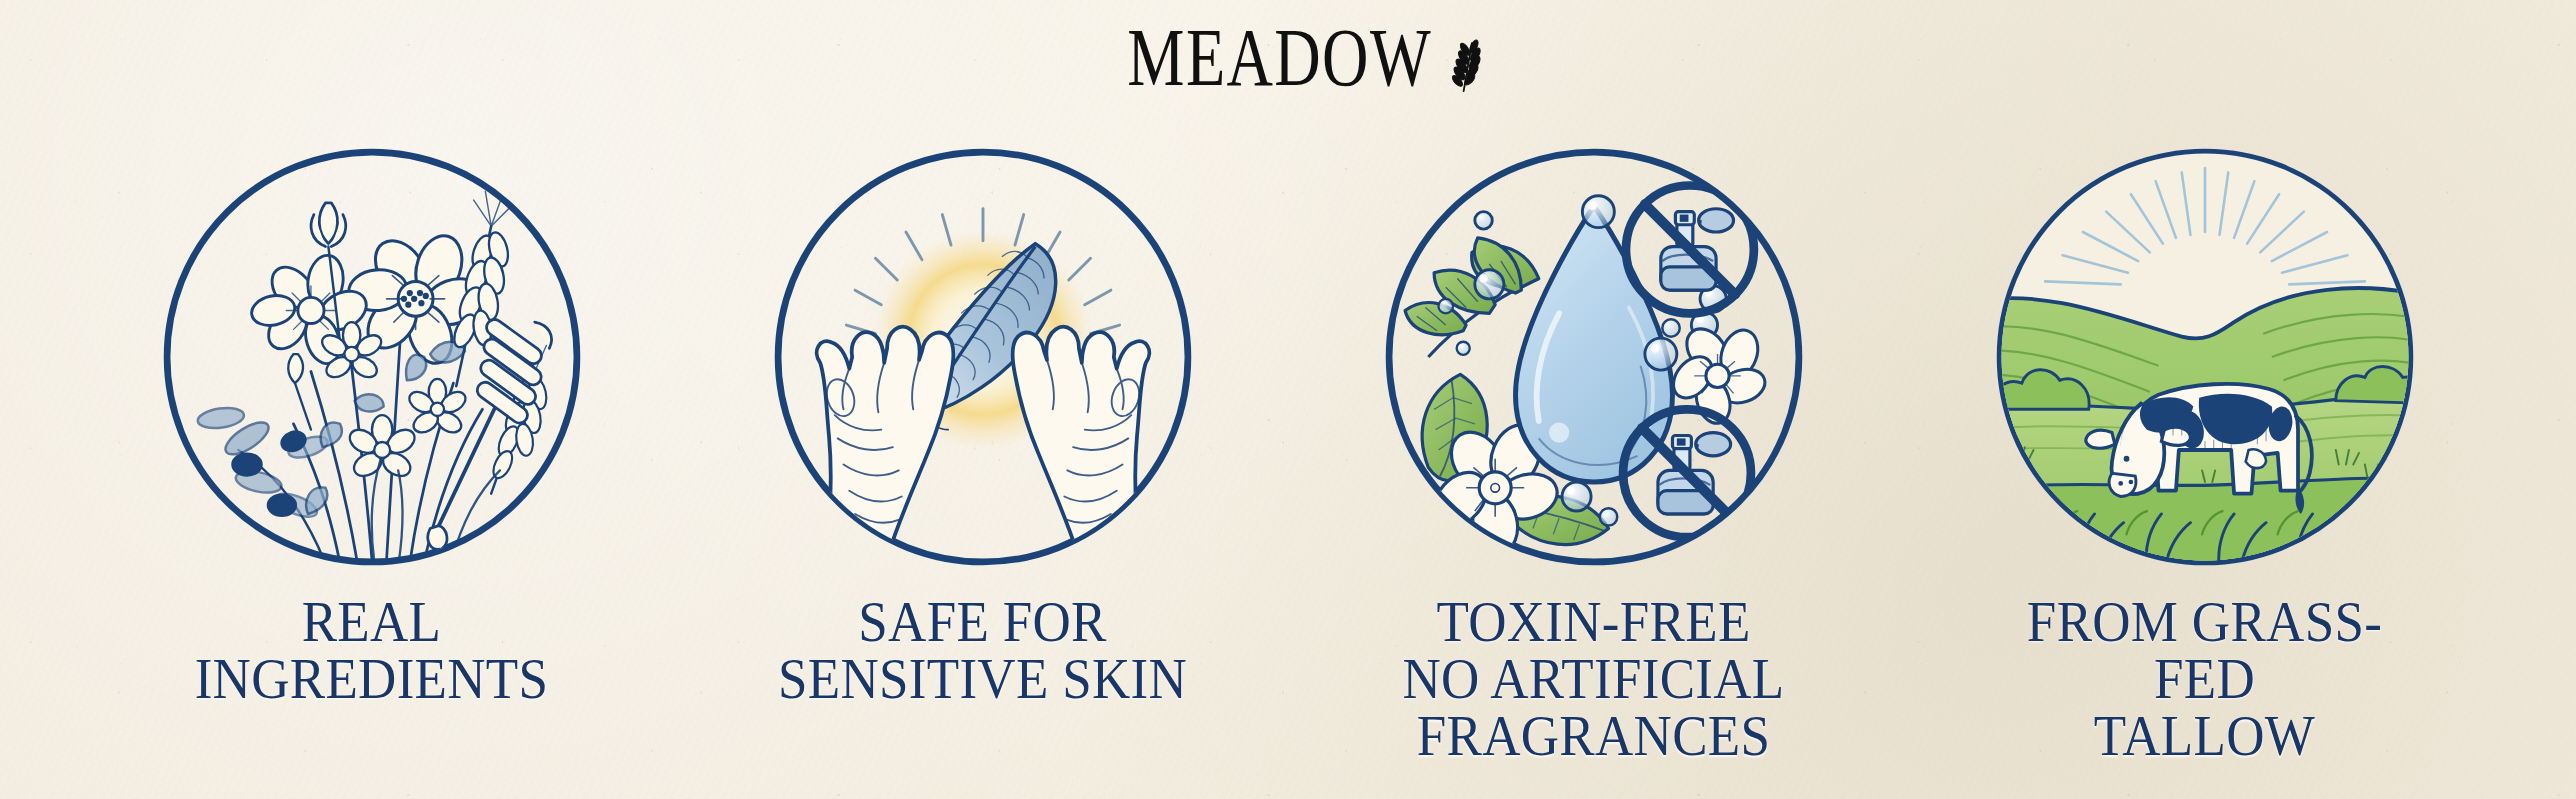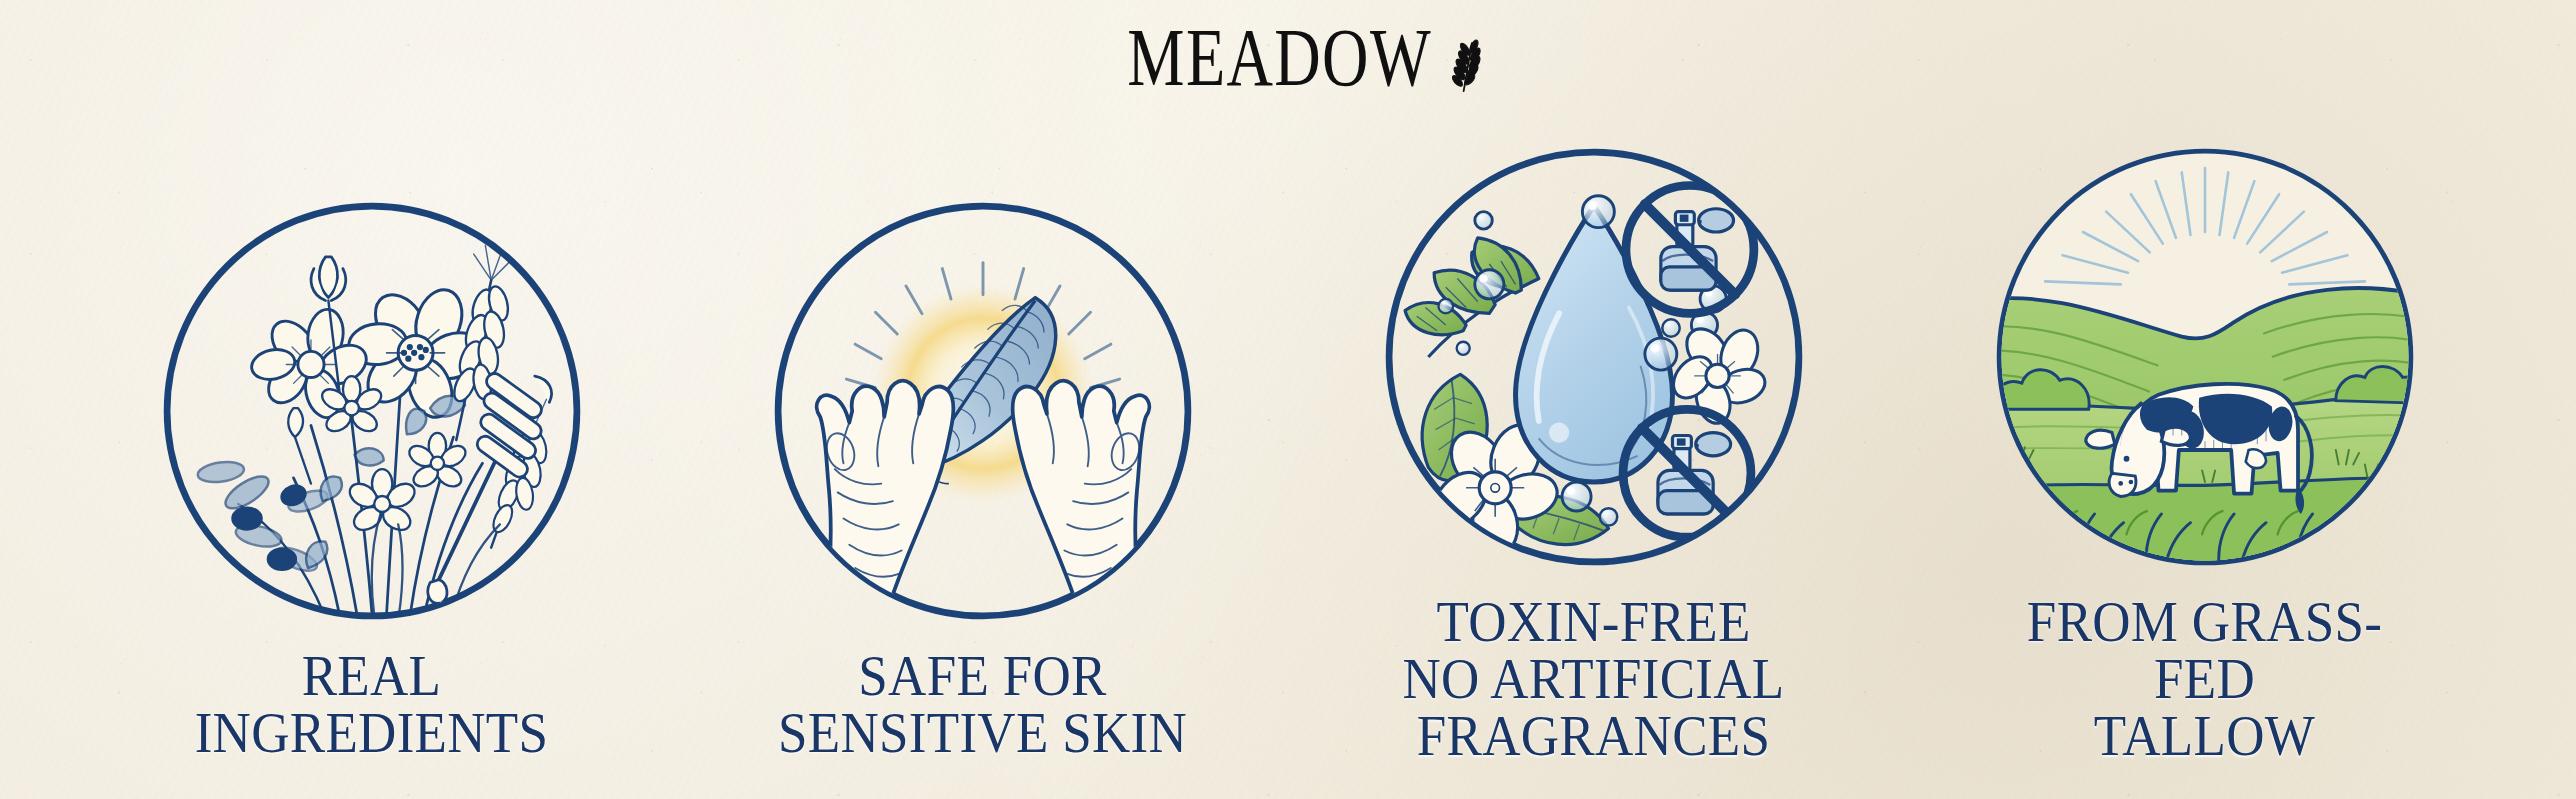--- a/index.html
+++ b/index.html
@@ -74,21 +74,21 @@
   .logo-sprig { display: block; margin-bottom: 4.2px; }
 
   
   .badges {
     position: absolute;
     top: 139px;
     left: 0;
     width: 100%;
     display: flex;
     justify-content: center;
-    align-items: flex-end;
+    align-items: flex-start;
     gap: 167px;
     padding: 0 111px;
   }
   .badge { width: 444px; display: flex; flex-direction: column; align-items: center; }
 
   .medallion {
     width: 436px;
     height: 436px;
     border-radius: 50%;
     position: relative;

